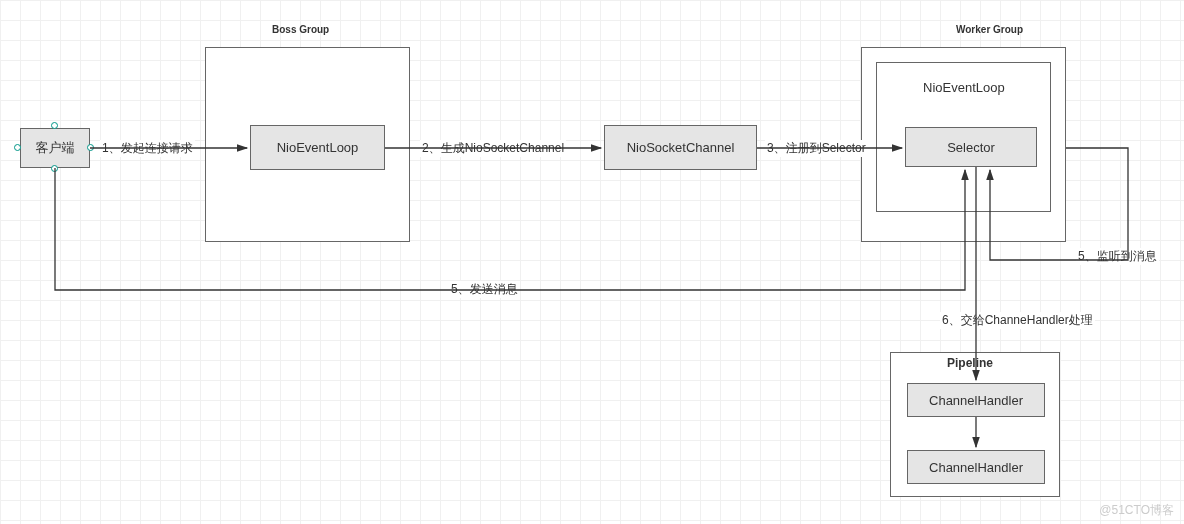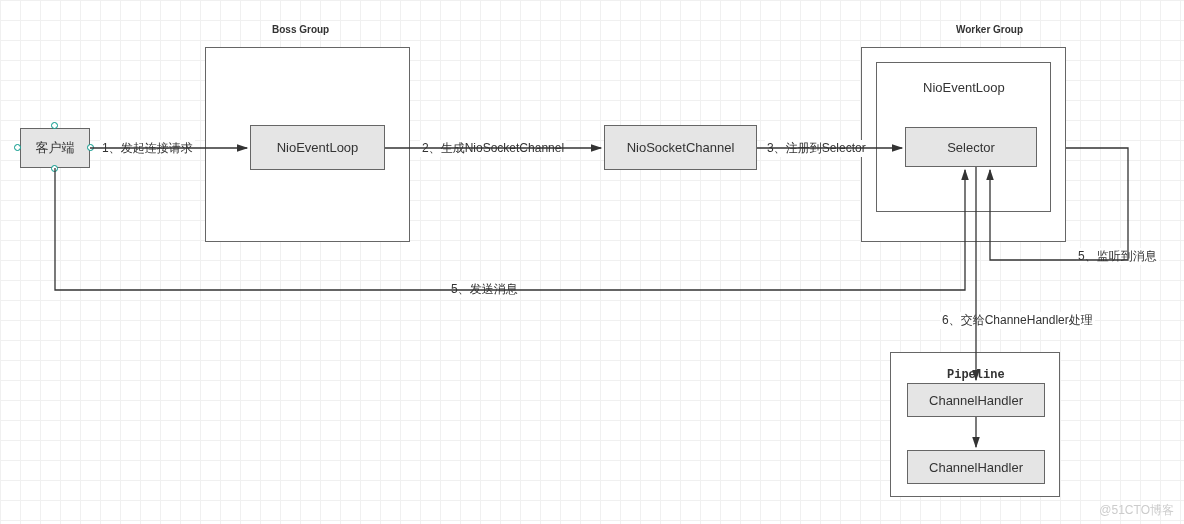--- a/index.html
+++ b/index.html
@@ -94,21 +94,21 @@
 
 <div class="group-title" style="left:920px; top:24px;padding-left:36px;">Worker Group</div>
 <div class="group-box" style="left:861px; top:47px; width:205px; height:195px;"></div>
 <div class="group-box" style="left:876px; top:62px; width:175px; height:150px;"></div>
 <div class="label" style="left:921px; top:80px; font-size:13px;">NioEventLoop</div>
 <div class="box" style="left:905px; top:127px; width:132px; height:40px;">
   <span>Selector</span>
 </div>
 
 <div class="group-box" style="left:890px; top:352px; width:170px; height:145px;"></div>
-<div class="label" style="left:945px; top:368px; font-weight:bold;font-family:Liberation Mono, monospace;">Pipeline</div>
+<div class="label" style="left:945px; top:356px; font-weight:bold;">Pipeline</div>
 <div class="box" style="left:907px; top:383px; width:138px; height:34px;">
   <span>ChannelHandler</span>
 </div>
 <div class="box" style="left:907px; top:450px; width:138px; height:34px;">
   <span>ChannelHandler</span>
 </div>
 
 <div class="label" style="left:100px; top:140px;">1、发起连接请求</div>
 <div class="label" style="left:420px; top:140px;">2、生成NioSocketChannel</div>
 <div class="label" style="left:765px; top:140px;">3、注册到Selector</div>

